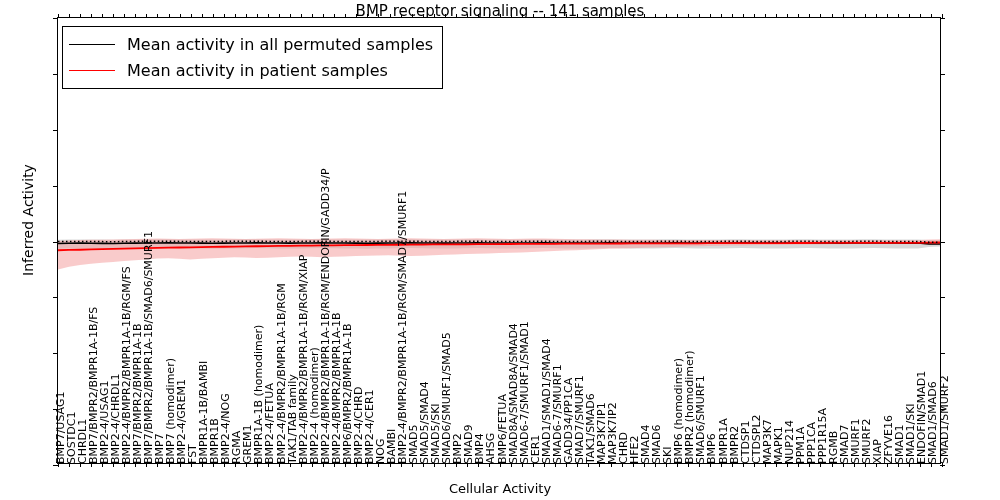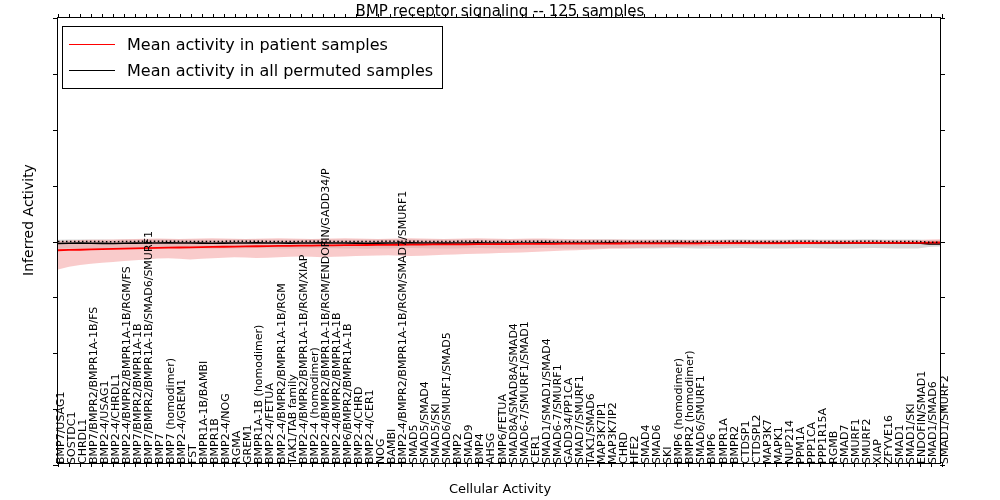--- a/index.html
+++ b/index.html
@@ -39,21 +39,21 @@
   #xlabels{position:absolute;left:57px;top:464px;width:884px;height:0;}
   .xlab{position:absolute;bottom:0;transform-origin:left bottom;
         transform:rotate(-90deg) translateY(5px);
         font-size:11px;color:#000;white-space:nowrap;line-height:11px;}
 </style>
 </head>
 <body>
 
 <div id="fig">
 
-  <div id="title">BMP receptor signaling -- 125 samples</div>
+  <div id="title">BMP receptor signaling -- 141 samples</div>
   <div id="ylabel">Inferred Activity</div>
   <div id="xlabel">Cellular Activity</div>
 
   <div id="axes">
     <svg id="plotsvg" viewBox="0 0 884 447" preserveAspectRatio="none">
         <path d="M0.00 222.66 L11.05 222.49 L22.10 222.38 L33.15 222.49 L44.20 222.61 L55.25 222.66 L66.30 222.49 L77.35 222.38 L88.40 222.27 L99.45 222.27 L110.50 222.27 L121.55 222.38 L132.60 222.49 L143.65 222.49 L154.70 222.49 L165.75 222.38 L176.80 222.27 L187.85 222.27 L198.90 222.27 L209.95 222.38 L221.00 222.49 L232.05 222.49 L243.10 222.38 L254.15 222.27 L265.20 222.27 L276.25 222.38 L287.30 222.49 L298.35 222.49 L309.40 222.49 L320.45 222.38 L331.50 222.27 L342.55 222.27 L353.60 222.27 L364.65 222.38 L375.70 222.49 L386.75 222.49 L397.80 222.38 L408.85 222.27 L419.90 222.27 L430.95 222.38 L442.00 222.49 L453.05 222.49 L464.10 222.38 L475.15 222.27 L486.20 222.27 L497.25 222.38 L508.30 222.49 L519.35 222.49 L530.40 222.38 L541.45 222.27 L552.50 222.27 L563.55 222.38 L574.60 222.49 L585.65 222.49 L596.70 222.38 L607.75 222.27 L618.80 222.27 L629.85 222.38 L640.90 222.49 L651.95 222.49 L663.00 222.38 L674.05 222.27 L685.10 222.27 L696.15 222.38 L707.20 222.49 L718.25 222.49 L729.30 222.38 L740.35 222.27 L751.40 222.27 L762.45 222.38 L773.50 222.49 L784.55 222.49 L795.60 222.38 L806.65 222.27 L817.70 222.27 L828.75 222.38 L839.80 222.49 L850.85 222.49 L861.90 222.61 L872.95 222.94 L884.00 223.05 L884.00 229.65 L872.95 229.93 L861.90 231.43 L850.85 231.66 L839.80 231.43 L828.75 231.21 L817.70 230.99 L806.65 231.21 L795.60 231.43 L784.55 231.66 L773.50 231.43 L762.45 231.21 L751.40 230.99 L740.35 231.21 L729.30 231.43 L718.25 231.66 L707.20 231.43 L696.15 231.21 L685.10 230.99 L674.05 231.21 L663.00 231.43 L651.95 231.66 L640.90 231.43 L629.85 231.21 L618.80 230.99 L607.75 231.21 L596.70 231.43 L585.65 231.66 L574.60 231.43 L563.55 231.21 L552.50 230.99 L541.45 231.21 L530.40 231.43 L519.35 231.66 L508.30 231.43 L497.25 231.21 L486.20 230.99 L475.15 231.21 L464.10 231.43 L453.05 231.66 L442.00 231.43 L430.95 231.21 L419.90 230.99 L408.85 231.21 L397.80 231.43 L386.75 231.66 L375.70 231.43 L364.65 231.21 L353.60 230.99 L342.55 231.21 L331.50 231.43 L320.45 231.66 L309.40 231.88 L298.35 231.66 L287.30 231.43 L276.25 231.21 L265.20 230.99 L254.15 231.21 L243.10 231.43 L232.05 231.66 L221.00 231.43 L209.95 231.21 L198.90 230.99 L187.85 231.21 L176.80 231.43 L165.75 231.66 L154.70 231.88 L143.65 231.66 L132.60 231.43 L121.55 231.21 L110.50 230.99 L99.45 231.10 L88.40 231.21 L77.35 231.43 L66.30 231.66 L55.25 231.99 L44.20 231.88 L33.15 231.66 L22.10 231.43 L11.05 231.60 L0.00 231.88 Z" fill="#cccccc" fill-opacity="0.75" stroke="none"></path>
         <path d="M0.00 224.06 L11.05 223.50 L22.10 223.05 L33.15 222.83 L44.20 222.66 L55.25 222.49 L66.30 222.27 L77.35 221.94 L88.40 221.71 L99.45 221.60 L110.50 221.82 L121.55 222.05 L132.60 221.82 L143.65 221.49 L154.70 221.26 L165.75 221.49 L176.80 221.82 L187.85 222.05 L198.90 221.82 L209.95 221.49 L221.00 221.26 L232.05 221.49 L243.10 221.82 L254.15 222.05 L265.20 221.82 L276.25 221.49 L287.30 221.26 L298.35 221.49 L309.40 221.82 L320.45 222.05 L331.50 221.82 L342.55 221.49 L353.60 221.26 L364.65 221.49 L375.70 221.82 L386.75 222.05 L397.80 221.82 L408.85 221.49 L419.90 221.26 L430.95 221.49 L442.00 221.82 L453.05 222.05 L464.10 221.82 L475.15 221.49 L486.20 221.60 L497.25 221.82 L508.30 222.05 L519.35 222.16 L530.40 222.27 L541.45 222.38 L552.50 222.49 L563.55 222.61 L574.60 222.72 L585.65 222.77 L596.70 222.83 L607.75 222.89 L618.80 222.94 L629.85 223.00 L640.90 223.05 L651.95 223.05 L663.00 223.11 L674.05 223.11 L685.10 223.16 L696.15 223.16 L707.20 223.16 L718.25 223.22 L729.30 223.22 L740.35 223.22 L751.40 223.22 L762.45 223.28 L773.50 223.28 L784.55 223.28 L795.60 223.28 L806.65 223.28 L817.70 223.28 L828.75 223.28 L839.80 223.28 L850.85 223.28 L861.90 223.28 L872.95 222.38 L884.00 222.27 L884.00 227.86 L872.95 227.69 L861.90 226.74 L850.85 226.80 L839.80 226.85 L828.75 226.91 L817.70 226.96 L806.65 227.02 L795.60 227.08 L784.55 227.19 L773.50 227.30 L762.45 227.41 L751.40 227.52 L740.35 227.63 L729.30 227.75 L718.25 227.91 L707.20 228.08 L696.15 228.25 L685.10 228.42 L674.05 228.64 L663.00 228.86 L651.95 229.09 L640.90 229.37 L629.85 229.65 L618.80 229.93 L607.75 230.21 L596.70 230.54 L585.65 230.88 L574.60 231.21 L563.55 231.55 L552.50 231.88 L541.45 232.33 L530.40 232.78 L519.35 233.22 L508.30 233.67 L497.25 234.12 L486.20 234.56 L475.15 235.01 L464.10 235.46 L453.05 235.79 L442.00 236.13 L430.95 236.46 L419.90 236.80 L408.85 237.13 L397.80 237.47 L386.75 237.80 L375.70 238.25 L364.65 238.70 L353.60 239.03 L342.55 238.70 L331.50 238.36 L320.45 238.59 L309.40 238.87 L298.35 239.15 L287.30 239.48 L276.25 239.93 L265.20 240.26 L254.15 239.82 L243.10 239.48 L232.05 239.82 L221.00 240.26 L209.95 240.82 L198.90 241.10 L187.85 240.54 L176.80 240.26 L165.75 240.82 L154.70 241.38 L143.65 241.94 L132.60 242.50 L121.55 241.94 L110.50 241.38 L99.45 241.66 L88.40 242.50 L77.35 243.34 L66.30 244.17 L55.25 245.01 L44.20 245.85 L33.15 246.97 L22.10 248.09 L11.05 249.76 L0.00 252.56 Z" fill="#f4a0a0" fill-opacity="0.55" stroke="none"></path>
         <path d="M0.00 226.57 L11.05 226.29 L22.10 226.18 L33.15 226.29 L44.20 226.41 L55.25 226.52 L66.30 226.29 L77.35 226.18 L88.40 226.07 L99.45 225.96 L110.50 225.85 L121.55 225.96 L132.60 226.07 L143.65 226.18 L154.70 226.29 L165.75 226.18 L176.80 226.07 L187.85 225.96 L198.90 225.85 L209.95 225.96 L221.00 226.07 L232.05 226.18 L243.10 226.07 L254.15 225.96 L265.20 225.85 L276.25 225.96 L287.30 226.07 L298.35 226.18 L309.40 226.29 L320.45 226.18 L331.50 226.07 L342.55 225.96 L353.60 225.85 L364.65 225.96 L375.70 226.07 L386.75 226.18 L397.80 226.07 L408.85 225.96 L419.90 225.85 L430.95 225.96 L442.00 226.07 L453.05 226.18 L464.10 226.07 L475.15 225.96 L486.20 225.85 L497.25 225.96 L508.30 226.07 L519.35 226.18 L530.40 226.07 L541.45 225.96 L552.50 225.85 L563.55 225.96 L574.60 226.07 L585.65 226.18 L596.70 226.07 L607.75 225.96 L618.80 225.85 L629.85 225.96 L640.90 226.07 L651.95 226.18 L663.00 226.07 L674.05 225.96 L685.10 225.85 L696.15 225.96 L707.20 226.07 L718.25 226.18 L729.30 226.07 L740.35 225.96 L751.40 225.85 L762.45 225.96 L773.50 226.07 L784.55 226.18 L795.60 226.07 L806.65 225.96 L817.70 225.85 L828.75 225.96 L839.80 226.07 L850.85 226.18 L861.90 226.07 L872.95 226.85 L884.00 226.96 " fill="none" stroke="#000000" stroke-width="1.6"></path>
         <path d="M0.00 233.28 L11.05 233.00 L22.10 232.78 L33.15 232.44 L44.20 232.16 L55.25 231.88 L66.30 231.66 L77.35 231.43 L88.40 231.21 L99.45 230.99 L110.50 230.76 L121.55 230.54 L132.60 230.32 L143.65 230.09 L154.70 229.93 L165.75 229.76 L176.80 229.59 L187.85 229.42 L198.90 229.26 L209.95 229.09 L221.00 228.92 L232.05 228.81 L243.10 228.70 L254.15 228.58 L265.20 228.47 L276.25 228.36 L287.30 228.25 L298.35 228.14 L309.40 228.03 L320.45 227.91 L331.50 227.80 L342.55 227.75 L353.60 227.63 L364.65 227.58 L375.70 227.47 L386.75 227.41 L397.80 227.36 L408.85 227.30 L419.90 227.19 L430.95 227.13 L442.00 227.08 L453.05 227.02 L464.10 226.96 L475.15 226.91 L486.20 226.85 L497.25 226.80 L508.30 226.74 L519.35 226.68 L530.40 226.63 L541.45 226.63 L552.50 226.57 L563.55 226.52 L574.60 226.46 L585.65 226.46 L596.70 226.41 L607.75 226.35 L618.80 226.35 L629.85 226.29 L640.90 226.29 L651.95 226.24 L663.00 226.24 L674.05 226.18 L685.10 226.18 L696.15 226.13 L707.20 226.13 L718.25 226.07 L729.30 226.07 L740.35 226.01 L751.40 226.01 L762.45 225.96 L773.50 225.96 L784.55 225.96 L795.60 225.90 L806.65 225.90 L817.70 225.85 L828.75 225.85 L839.80 225.85 L850.85 225.79 L861.90 225.79 L872.95 225.62 L884.00 225.51 " fill="none" stroke="#ff0000" stroke-width="1.8"></path>
         <path d="M0.00 224.62 L11.05 224.51 L22.10 224.39 L33.15 224.51 L44.20 224.62 L55.25 224.73 L66.30 224.51 L77.35 224.39 L88.40 224.28 L99.45 224.28 L110.50 224.28 L121.55 224.39 L132.60 224.51 L143.65 224.51 L154.70 224.51 L165.75 224.39 L176.80 224.28 L187.85 224.28 L198.90 224.28 L209.95 224.39 L221.00 224.51 L232.05 224.51 L243.10 224.39 L254.15 224.28 L265.20 224.28 L276.25 224.39 L287.30 224.51 L298.35 224.51 L309.40 224.51 L320.45 224.39 L331.50 224.28 L342.55 224.28 L353.60 224.28 L364.65 224.39 L375.70 224.51 L386.75 224.51 L397.80 224.39 L408.85 224.28 L419.90 224.28 L430.95 224.39 L442.00 224.51 L453.05 224.51 L464.10 224.39 L475.15 224.28 L486.20 224.28 L497.25 224.39 L508.30 224.51 L519.35 224.51 L530.40 224.39 L541.45 224.28 L552.50 224.28 L563.55 224.39 L574.60 224.51 L585.65 224.51 L596.70 224.39 L607.75 224.28 L618.80 224.28 L629.85 224.39 L640.90 224.51 L651.95 224.51 L663.00 224.39 L674.05 224.28 L685.10 224.28 L696.15 224.39 L707.20 224.51 L718.25 224.51 L729.30 224.39 L740.35 224.28 L751.40 224.28 L762.45 224.39 L773.50 224.51 L784.55 224.51 L795.60 224.39 L806.65 224.28 L817.70 224.28 L828.75 224.39 L839.80 224.51 L850.85 224.51 L861.90 224.39 L872.95 225.18 L884.00 225.29 " fill="none" stroke="#000000" stroke-width="1.5" stroke-dasharray="1.5,2.5"></path>
@@ -320,22 +320,22 @@
       <div class="xlab" style="left: 832.25px;">ZFYVE16</div>
       <div class="xlab" style="left: 843.3px;">SMAD1</div>
       <div class="xlab" style="left: 854.35px;">SMAD1/SKI</div>
       <div class="xlab" style="left: 865.4px;">ENDOFIN/SMAD1</div>
       <div class="xlab" style="left: 876.45px;">SMAD1/SMAD6</div>
       <div class="xlab" style="left: 887.5px;">SMAD1/SMURF2</div>
     </div>
 
   <div id="legend">
     <div class="leg-row">
+      <span class="leg-line"></span>
+      <span class="leg-txt">Mean activity in all permuted samples</span>
+    </div>
+    <div class="leg-row">
       <span class="leg-line red"></span>
       <span class="leg-txt">Mean activity in patient samples</span>
     </div>
-    <div class="leg-row">
-      <span class="leg-line"></span>
-      <span class="leg-txt">Mean activity in all permuted samples</span>
-    </div>
   </div>
 
 </div>
 
 </body></html>

